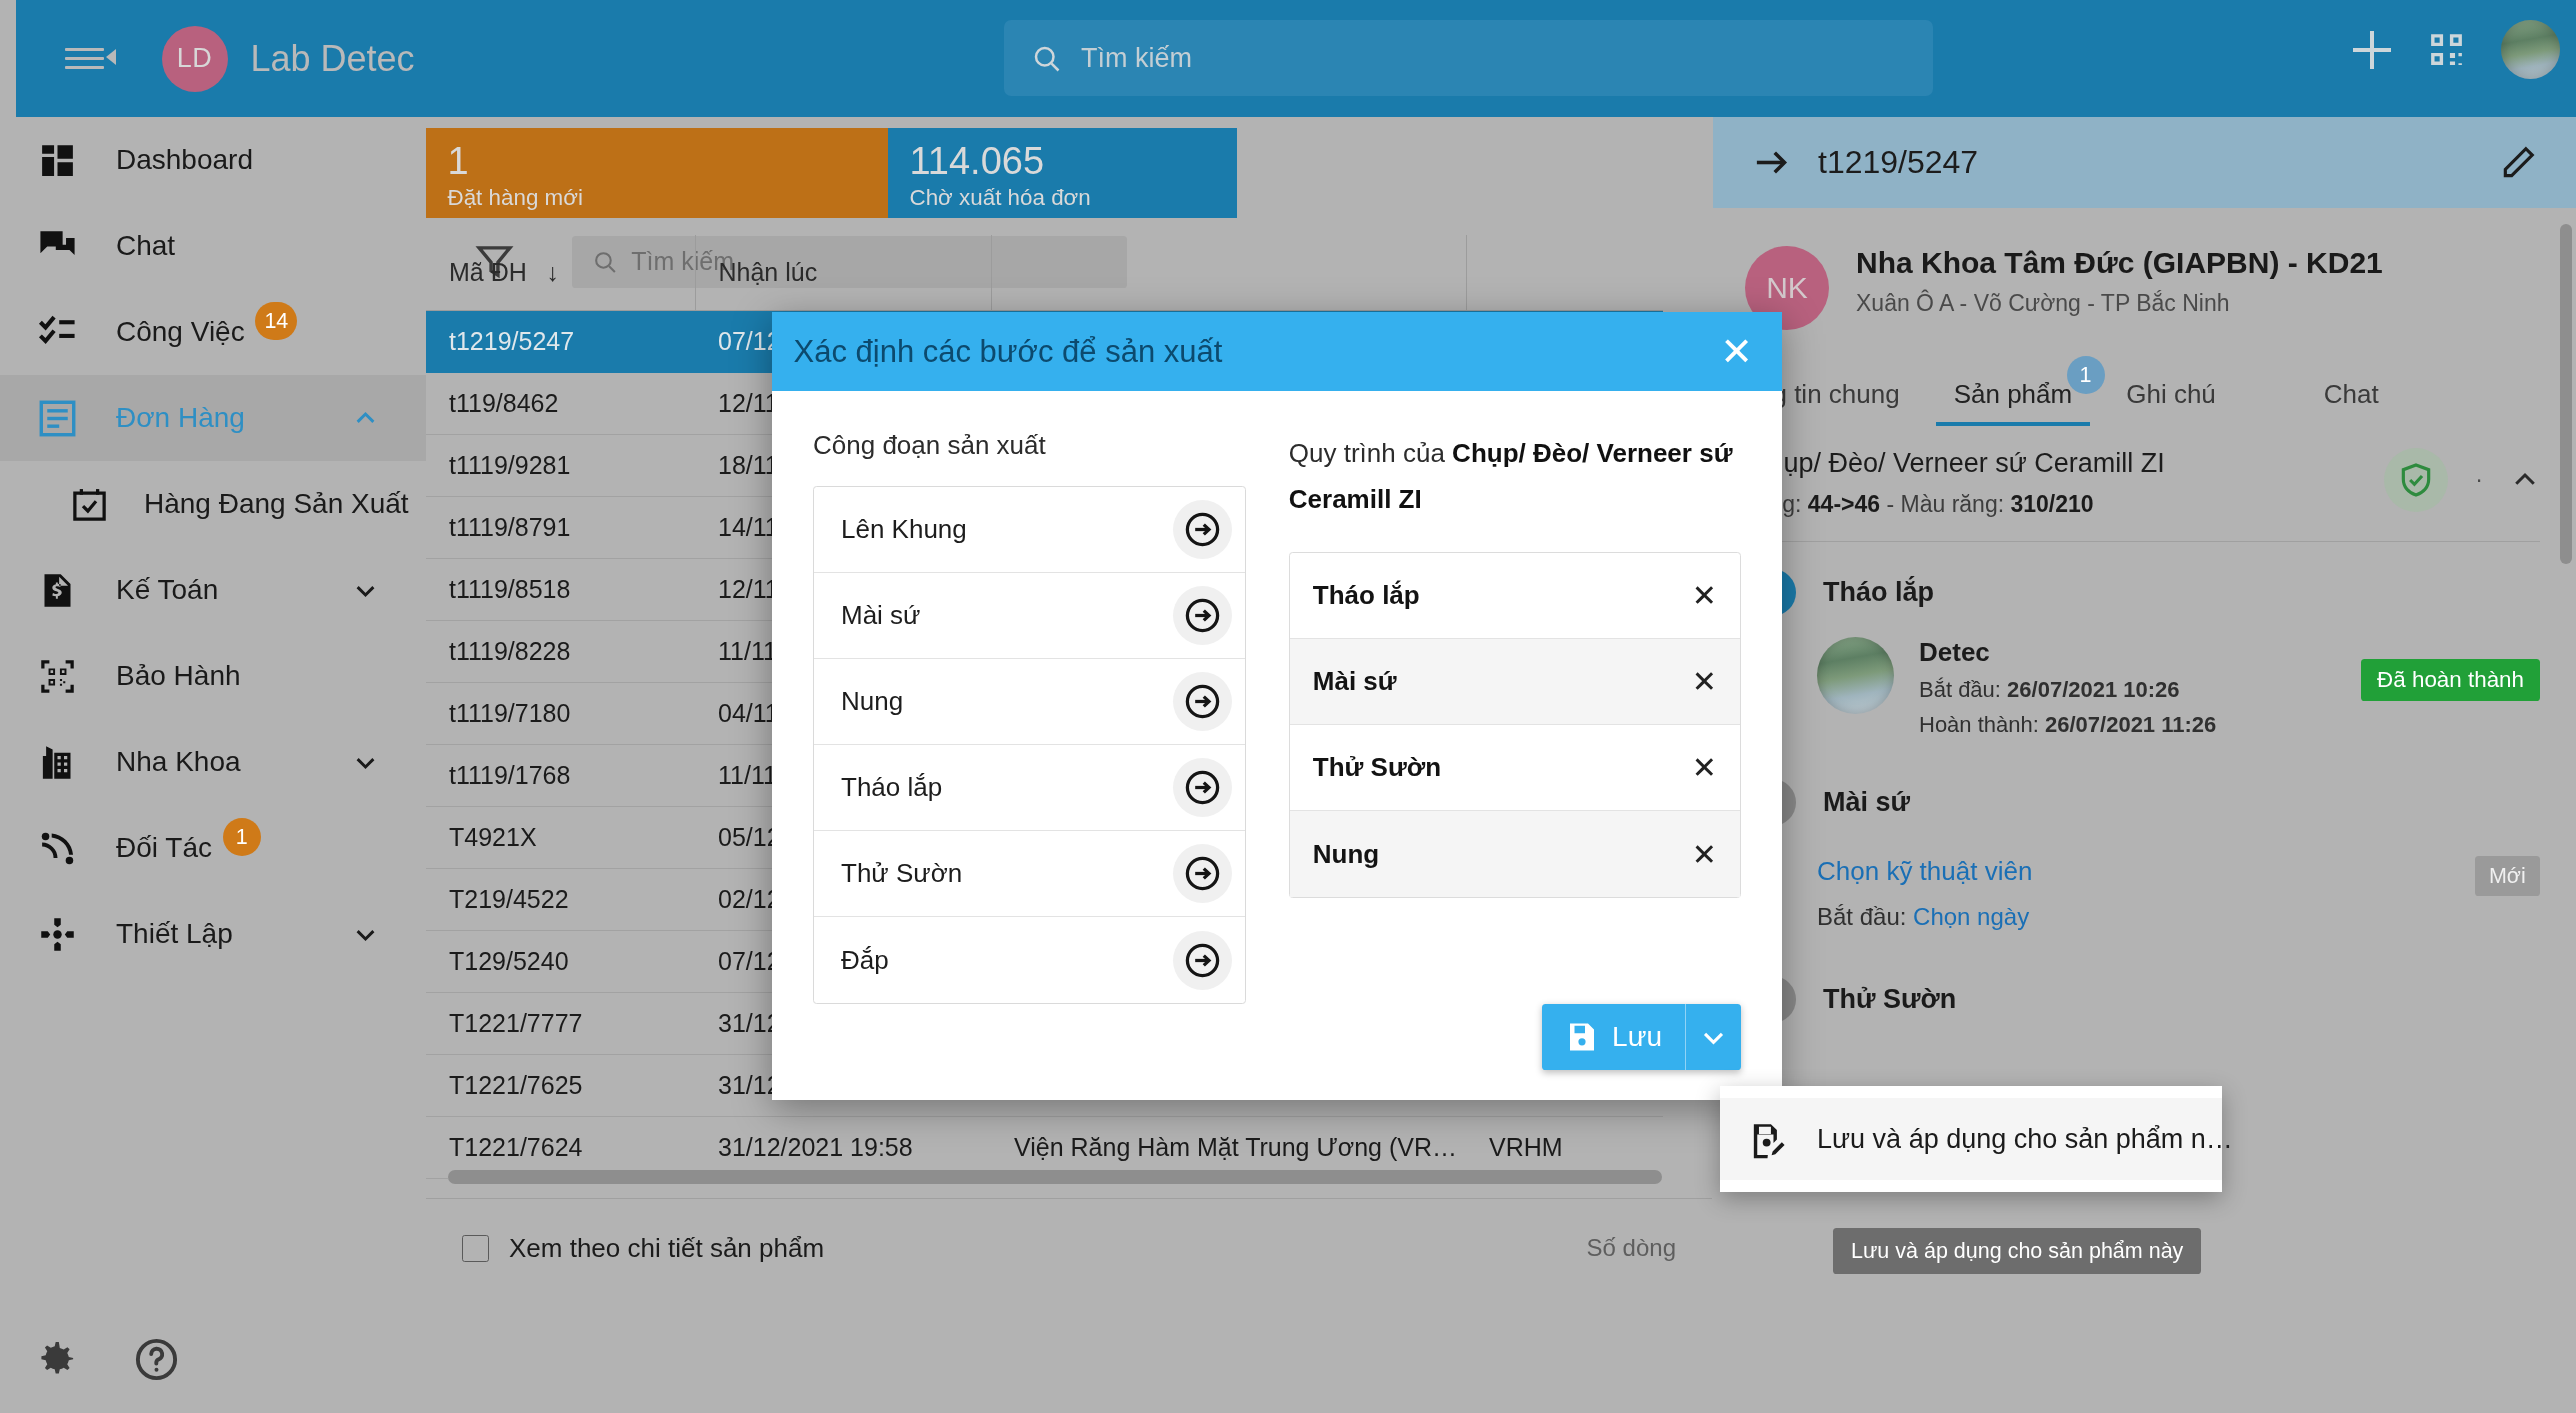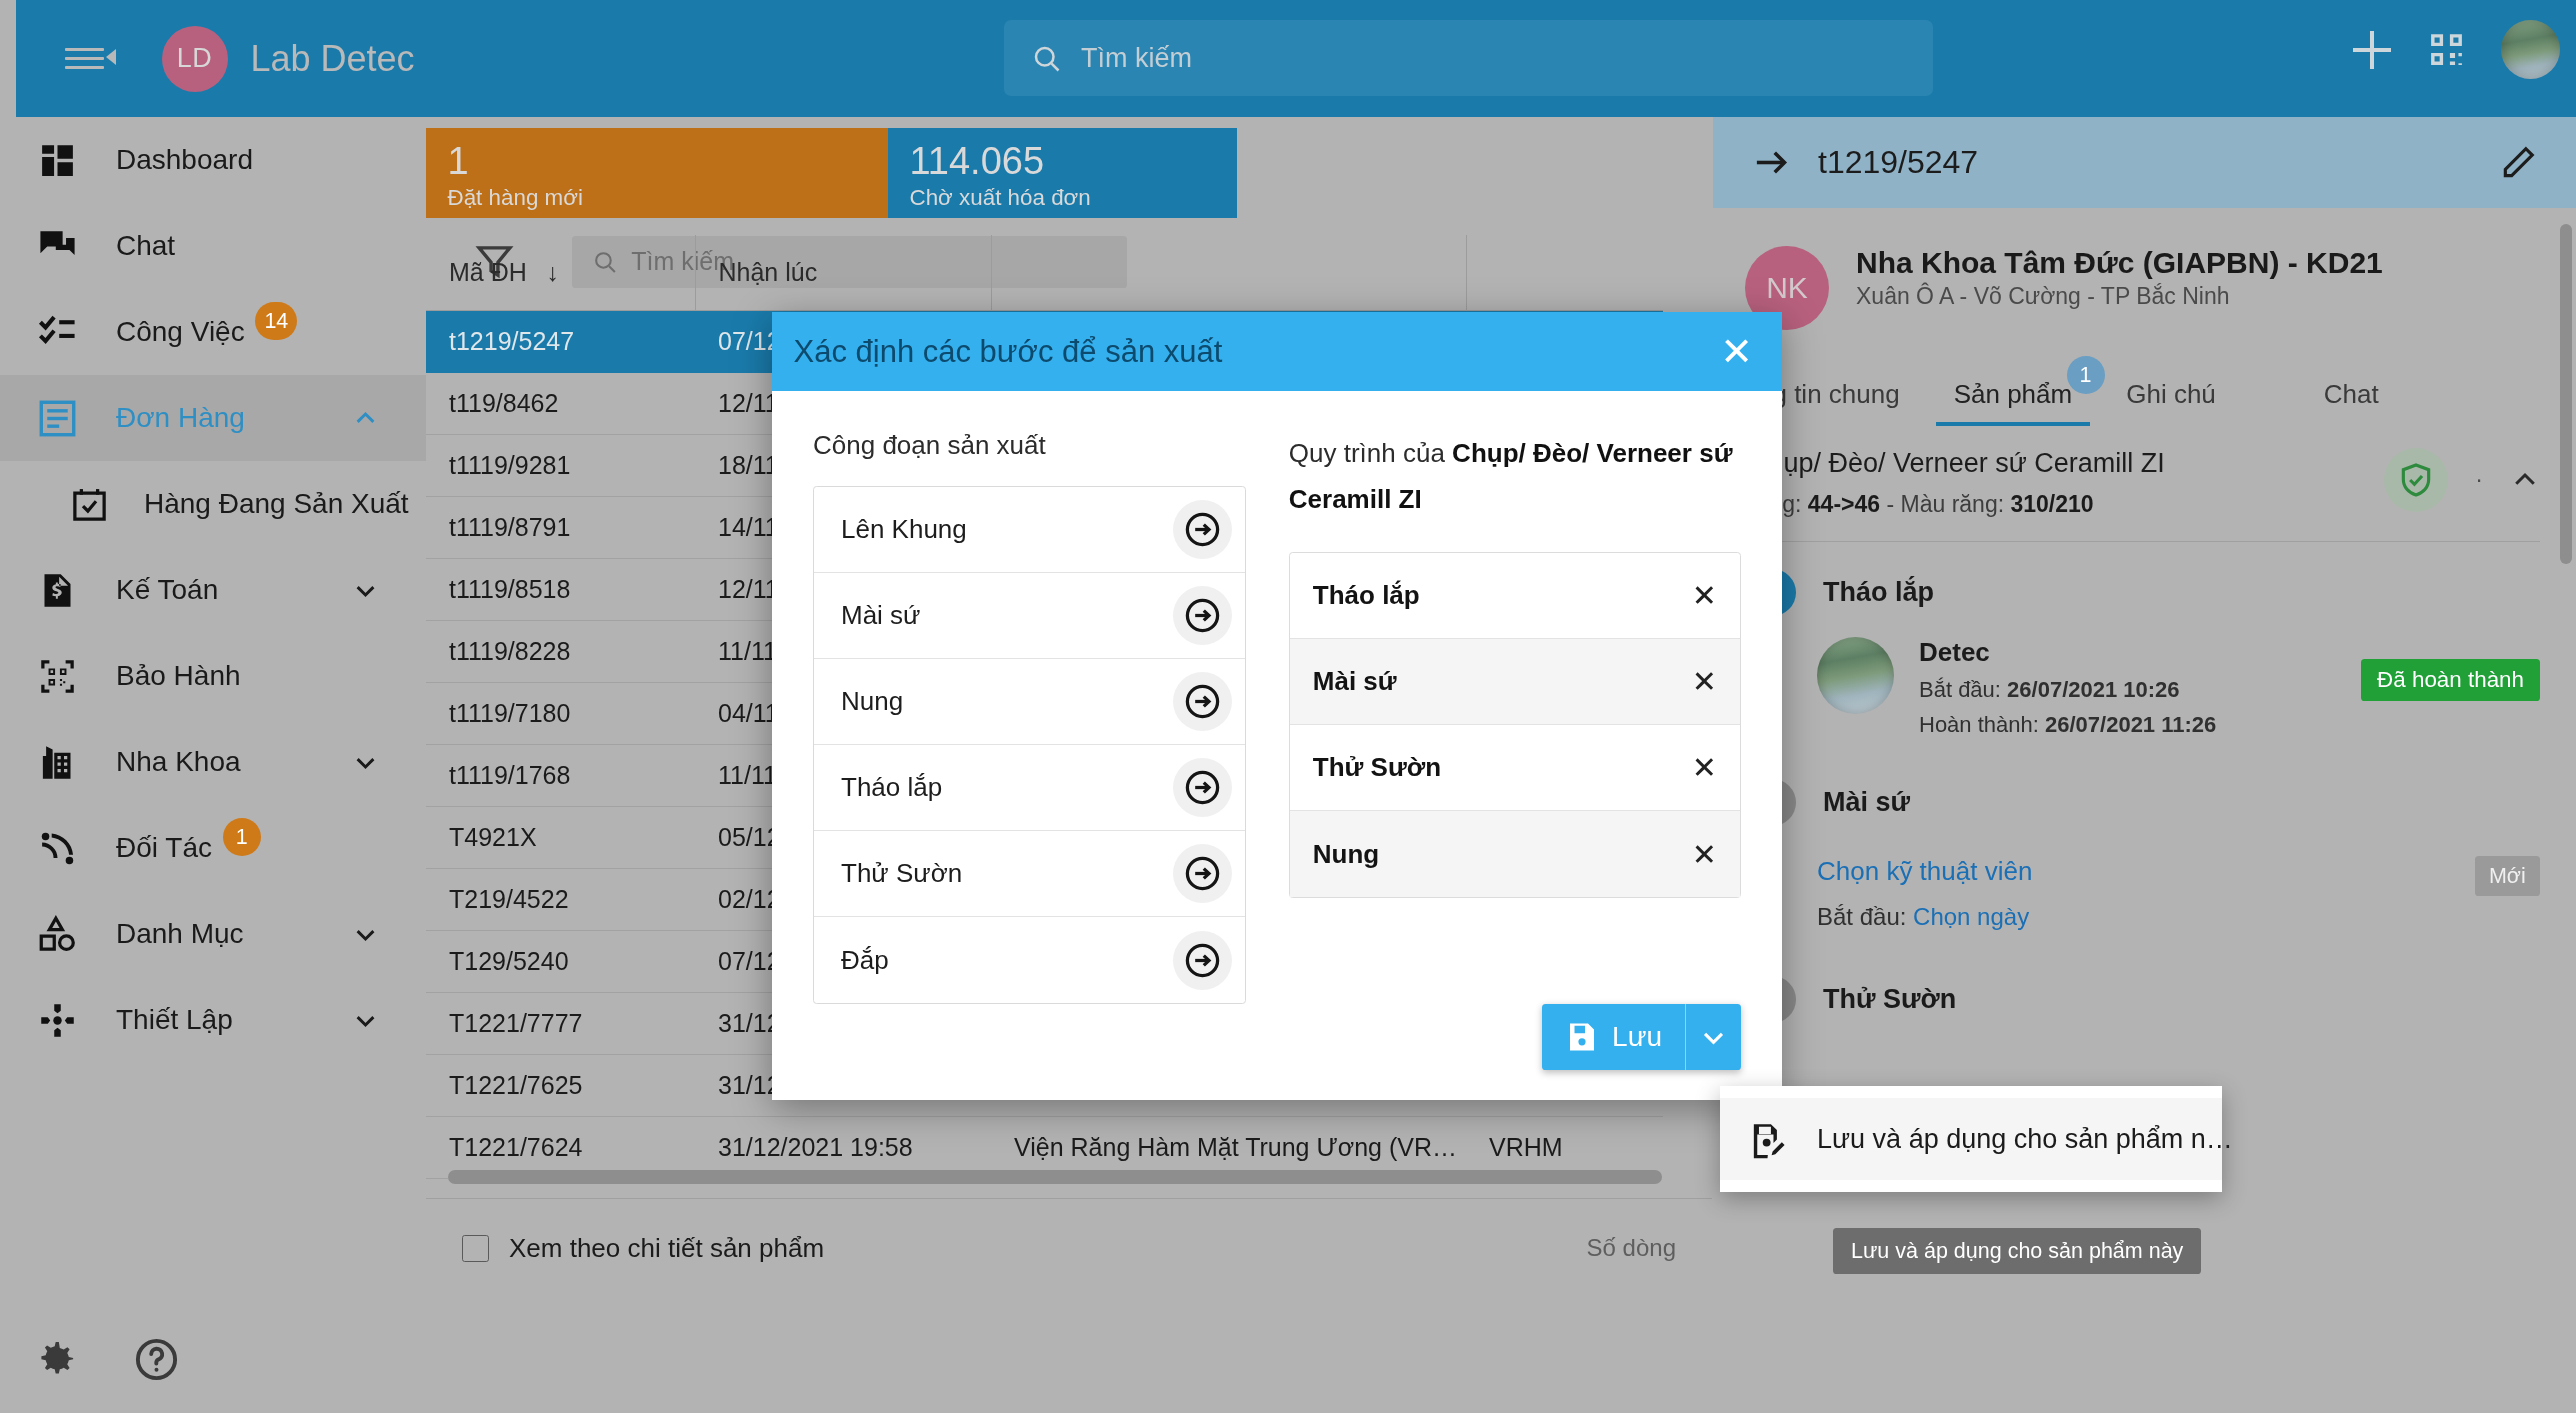--- a/index.html
+++ b/index.html
@@ -142,21 +142,21 @@
   .rp-head .arrow-ico { width: 39px; height: 39px; }
   .rp-title { font-size: 32px; color: #1c1c1c; margin-left: 27px; }
   .rp-pencil { margin-left: auto; width: 38px; height: 38px; }
   .rp-cust { display: flex; align-items: flex-start; padding: 38px 36px 0 32px; }
   .rp-av {
     width: 84px; height: 84px; border-radius: 50%; background: #b8617e; color: #d3c9cc;
     display:flex;align-items:center;justify-content:center;font-size: 30px; flex: none;
   }
   .rp-cust-txt { margin-left: 27px; }
   .rp-cname { font-size: 30px; font-weight: 700; color: #1a1a1a; }
-  .rp-caddr { font-size: 23px; color: #4a4a4a; margin-top: 3px; }
+  .rp-caddr { font-size: 23px; color: #4a4a4a; margin-top: 10px; }
   .rp-tabs { display: flex; align-items: flex-end; margin-top: 30px; padding-left: 18px; height: 66px;}
   .rp-tab { font-size: 26px; color: #3a3a3a; position: relative; padding: 0 27px 16px 27px; cursor:pointer;}
   .rp-tab.active { color: #222; }
   .rp-tab.active:after {
     content:""; position:absolute; left: 9px; right: 9px; bottom: 0; height: 4.5px; background: #1a7bab;
   }
   .tab-badge {
     position:absolute; top: -23px; right: -5.4px; width: 38px; height: 38px; border-radius: 50%;
     background: #6a9ec2; color: #fff; font-size: 21.5px; display:flex;align-items:center;justify-content:center;
   }
@@ -384,33 +384,20 @@
         <circle cx="5" cy="5" r="2.2"></circle>
           <circle cx="19" cy="19" r="2.2"></circle>
         <path d="M3 8.5c2.5 0 4.6 1 6.3 2.7 1.7 1.7 2.7 3.8 2.7 6.3h-2.3c0-1.9-.7-3.5-2-4.7-1.2-1.3-2.8-2-4.7-2V8.5z"></path>
         <path d="M8.6 3.2c3.3.3 6.2 1.7 8.5 4 2.3 2.3 3.7 5.2 4 8.5h-2.3c-.3-2.7-1.4-5-3.3-6.9-1.9-1.9-4.2-3-6.9-3.3V3.2z"></path>
       </svg>
     </span>
     <span class="s-label">Đối Tác</span>
     <span class="badge-pill">1</span>
   </div>
 
-  <div class="side-item">
-    <span class="s-ico">
-      <svg width="39" height="39" viewBox="0 0 24 24" fill="none" stroke="#111" stroke-width="2">
-        <polygon points="11,2 15,9 7,9"></polygon>
-          <rect x="2" y="13" width="8" height="8"></rect>
-          <circle cx="17.5" cy="17" r="4.2"></circle>
-      </svg>
-    </span>
-    <span class="s-label">Danh Mục</span>
-    <svg class="chev" viewBox="0 0 24 24" fill="none" stroke="#1a1a1a" stroke-width="2.6">
-        <polyline points="5,9 12,16 19,9"></polyline>
-      </svg>
-  </div>
 
   <div class="side-item">
     <span class="s-ico">
       <svg width="39" height="39" viewBox="0 0 24 24" fill="#111">
         <path d="M10 2h4v4l-2 1.5L10 6V2zM2 10h4l1.5 2L6 14H2v-4zm16 0h4v4h-4l-1.5-2L18 10zM10 18l2-1.5 2 1.5v4h-4v-4z"></path>
         <circle cx="12" cy="12" r="2.6"></circle>
       </svg>
     </span>
     <span class="s-label">Thiết Lập</span>
     <svg class="chev" viewBox="0 0 24 24" fill="none" stroke="#1a1a1a" stroke-width="2.6">

